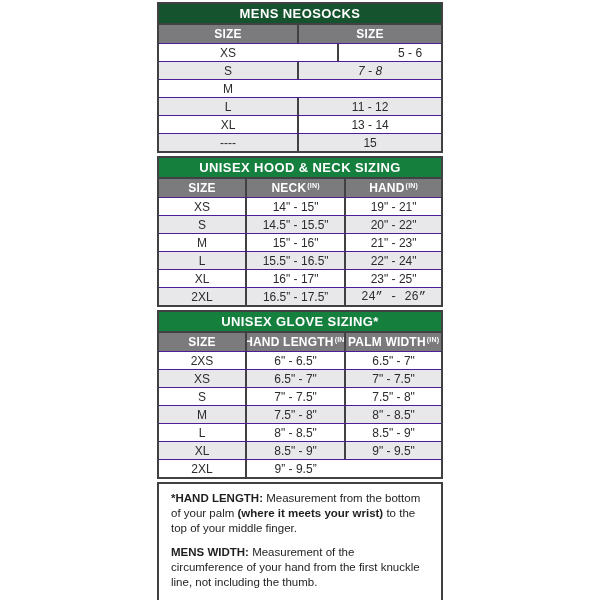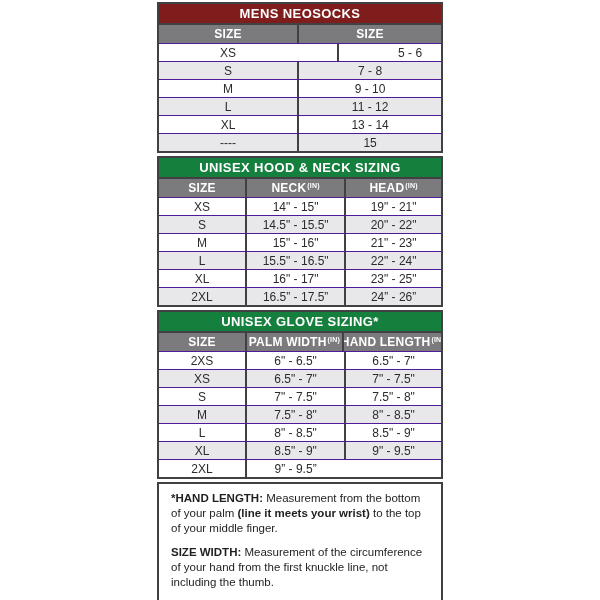--- a/index.html
+++ b/index.html
@@ -24,21 +24,21 @@
   .title {
     height: 19px;
     line-height: 19px;
     text-align: center;
     color: #ffffff;
     font-weight: bold;
     font-size: 13px;
     letter-spacing: 0.4px;
     border-bottom: 2px solid #414143;
   }
-  .title.blue   { background: #7f1d1d; }
+  .title.blue   { background: #14532d; }
   .title.orange { background: #15803d; }
   .trow {
     display: flex;
     height: 17px;
     background: #ffffff;
   }
   .trow + .trow { border-top: 1px solid #4c1d95; }
   .trow.alt { background: #e8e8ea; }
   .trow.thead { background: #7b7b7e; height: 18px; }
   .tcell {
@@ -95,25 +95,24 @@
           <div class="tcell hcell" style="width: 51%;">
             <span>SIZE</span>
           </div>
         </div>
         <div class="trow">
           <div class="tcell" style="width: 49%;">XS</div>
           <div class="tcell" style="width: 51%; margin-left: 40px;">5 - 6</div>
         </div>
         <div class="trow alt">
           <div class="tcell" style="width: 49%;">S</div>
-          <div class="tcell" style="width: 51%;">7 - 8</div>
+          <div class="tcell" style="width: 51%; font-style: italic;">7 - 8</div>
         </div>
         <div class="trow">
           <div class="tcell" style="width: 49%;">M</div>
-          <div class="tcell" style="width: 51%;">9 - 10</div>
         </div>
         <div class="trow alt">
           <div class="tcell" style="width: 49%;">L</div>
           <div class="tcell" style="width: 51%;">11 - 12</div>
         </div>
         <div class="trow">
           <div class="tcell" style="width: 49%;">XL</div>
           <div class="tcell" style="width: 51%;">13 - 14</div>
         </div>
         <div class="trow alt">
@@ -128,21 +127,21 @@
     <div>
         <div class="trow thead">
           <div class="tcell hcell" style="width: 30.5%;">
             <span>SIZE</span>
           </div>
           <div class="tcell hcell" style="width: 35.2%;">
             <span>NECK</span>
             <sup>(IN)</sup>
           </div>
           <div class="tcell hcell" style="width: 34.3%;">
-            <span>HEAD</span>
+            <span>HAND</span>
             <sup>(IN)</sup>
           </div>
         </div>
         <div class="trow">
           <div class="tcell" style="width: 30.5%;">XS</div>
           <div class="tcell" style="width: 35.2%;">14" - 15"</div>
           <div class="tcell" style="width: 34.3%;">19" - 21"</div>
         </div>
         <div class="trow alt">
           <div class="tcell" style="width: 30.5%;">S</div>
@@ -160,38 +159,38 @@
           <div class="tcell" style="width: 34.3%;">22" - 24"</div>
         </div>
         <div class="trow">
           <div class="tcell" style="width: 30.5%;">XL</div>
           <div class="tcell" style="width: 35.2%;">16" - 17"</div>
           <div class="tcell" style="width: 34.3%;">23" - 25"</div>
         </div>
         <div class="trow alt">
           <div class="tcell" style="width: 30.5%;">2XL</div>
           <div class="tcell" style="width: 35.2%;">16.5” - 17.5”</div>
-          <div class="tcell" style="width: 34.3%;">24” - 26”</div>
+          <div class="tcell" style="width: 34.3%; font-family: Liberation Mono, monospace;">24” - 26”</div>
         </div>
       </div>
   </div>
 
   <div class="section">
     <div class="title orange">UNISEX GLOVE SIZING*</div>
     <div>
         <div class="trow thead">
           <div class="tcell hcell" style="width: 30.5%;">
             <span>SIZE</span>
           </div>
+          <div class="tcell hcell" style="width: 35.2%;">
+            <span>HAND LENGTH</span>
+            <sup>(IN)</sup>
+          </div>
           <div class="tcell hcell" style="width: 34.3%;">
             <span>PALM WIDTH</span>
-            <sup>(IN)</sup>
-          </div>
-          <div class="tcell hcell" style="width: 35.2%;">
-            <span>HAND LENGTH</span>
             <sup>(IN)</sup>
           </div>
         </div>
         <div class="trow">
           <div class="tcell" style="width: 30.5%;">2XS</div>
           <div class="tcell" style="width: 35.2%;">6" - 6.5"</div>
           <div class="tcell" style="width: 34.3%;">6.5" - 7"</div>
         </div>
         <div class="trow alt">
           <div class="tcell" style="width: 30.5%;">XS</div>
@@ -220,17 +219,17 @@
         </div>
         <div class="trow">
           <div class="tcell" style="width: 30.5%;">2XL</div>
           <div class="tcell" style="width: 35.2%;">9” - 9.5”</div>
           <div class="tcell" style="width: 34.3%; margin-top: 34px;">9.5” - 10”</div>
         </div>
       </div>
   </div>
 
   <div class="footnote">
-      <p><b>*HAND LENGTH:</b><span> Measurement from the bottom of your palm </span><b>(line it meets your wrist)</b><span> to the top of your middle finger.</span></p>
-      <p><b>SIZE WIDTH:</b><span> Measurement of the circumference of your hand from the first knuckle line, not including the thumb.</span></p>
+      <p><b>*HAND LENGTH:</b><span> Measurement from the bottom of your palm </span><b>(where it meets your wrist)</b><span> to the top of your middle finger.</span></p>
+      <p><b>MENS WIDTH:</b><span> Measurement of the circumference of your hand from the first knuckle line, not including the thumb.</span></p>
     </div>
 
 </div>
 
 </body></html>

